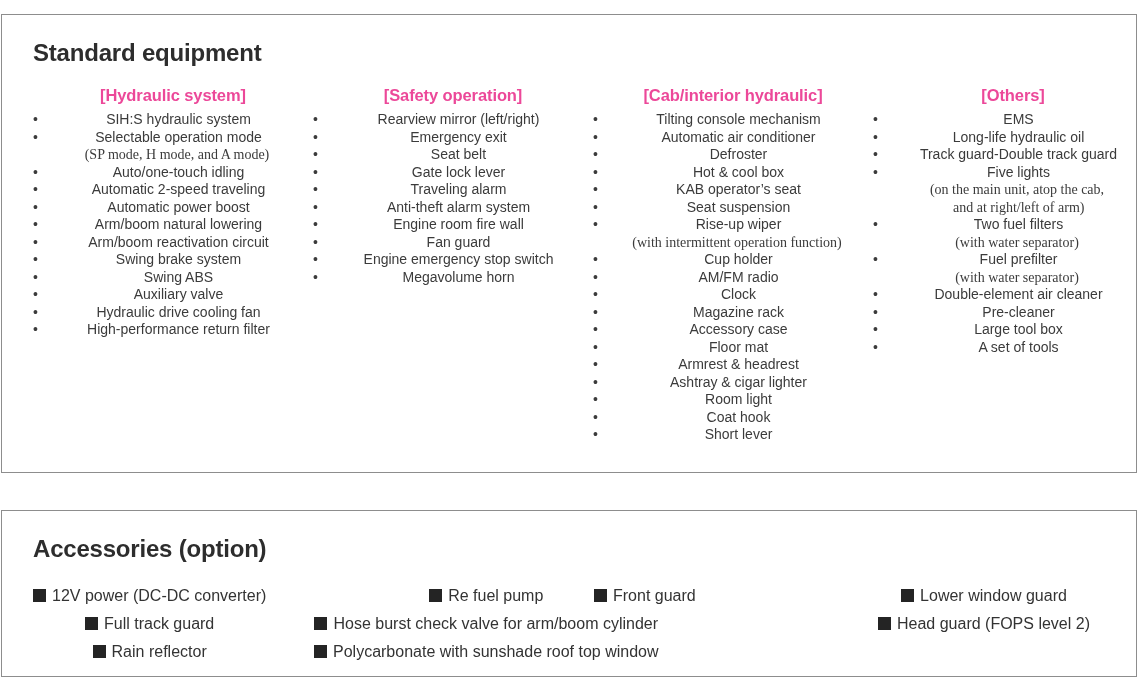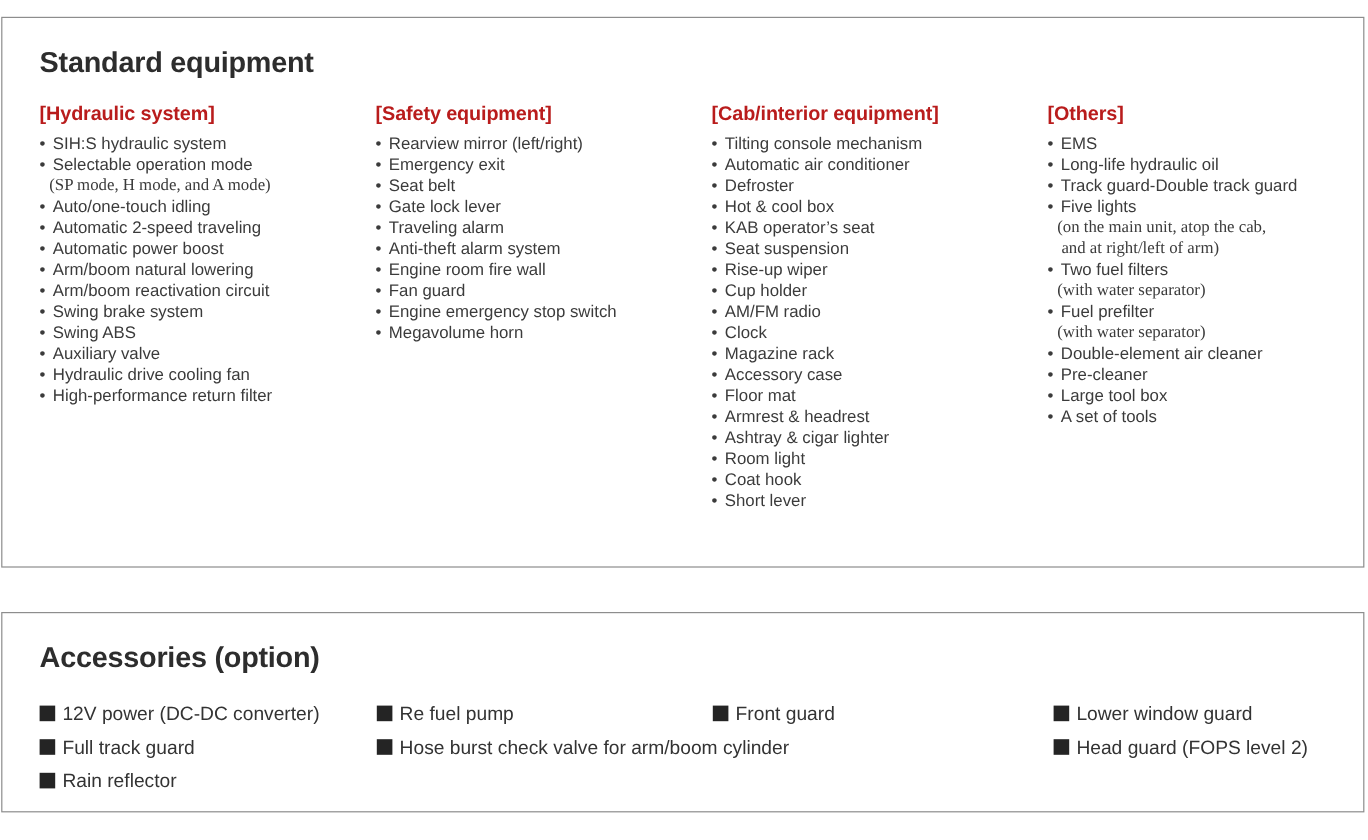--- a/index.html
+++ b/index.html
@@ -7,20 +7,21 @@
     padding: 0;
     background: #ffffff;
     font-family: "Liberation Sans", sans-serif;
   }
   .page {
     position: relative;
     width: 1140px;
     height: 700px;
     background: #ffffff;
     overflow: hidden;
+    text-align: center;
   }
   .box {
     position: absolute;
     left: 1px;
     width: 1136px;
     box-sizing: border-box;
     border: 1px solid #8d8d8d;
     background: #ffffff;
   }
   .box-standard { top: 14px; height: 459px; }
@@ -43,21 +44,21 @@
   .col:nth-child(1) { left: 31px; }
   .col:nth-child(2) { left: 311px; }
   .col:nth-child(3) { left: 591px; }
   .col:nth-child(4) { left: 871px; }
   .col-header {
     margin: 0 0 6px 0;
     font-size: 16.5px;
     line-height: 20px;
     font-weight: bold;
     letter-spacing: -0.1px;
-    color: #b91c1c;
+    color: #ec4899;
     white-space: pre;
   }
   .line {
     font-size: 14px;
     line-height: 17.5px;
     color: #3b3b3b;
     white-space: pre;
   }
   .line.first { position: relative; padding-left: 11px; }
   .line.first .bullet { position: absolute; left: 0; top: 0; color: #3b3b3b; }
@@ -104,44 +105,45 @@
             <div class="line first"><span class="bullet">•</span>Arm/boom natural lowering</div>
             <div class="line first"><span class="bullet">•</span>Arm/boom reactivation circuit</div>
             <div class="line first"><span class="bullet">•</span>Swing brake system</div>
             <div class="line first"><span class="bullet">•</span>Swing ABS</div>
             <div class="line first"><span class="bullet">•</span>Auxiliary valve</div>
             <div class="line first"><span class="bullet">•</span>Hydraulic drive cooling fan</div>
             <div class="line first"><span class="bullet">•</span>High-performance return filter</div>
           </div>
         </div>
         <div class="col">
-          <h2 class="col-header">[Safety equipment]</h2>
+          <h2 class="col-header">[Safety operation]</h2>
           <div class="items">
             <div class="line first"><span class="bullet">•</span>Rearview mirror (left/right)</div>
             <div class="line first"><span class="bullet">•</span>Emergency exit</div>
             <div class="line first"><span class="bullet">•</span>Seat belt</div>
             <div class="line first"><span class="bullet">•</span>Gate lock lever</div>
             <div class="line first"><span class="bullet">•</span>Traveling alarm</div>
             <div class="line first"><span class="bullet">•</span>Anti-theft alarm system</div>
             <div class="line first"><span class="bullet">•</span>Engine room fire wall</div>
             <div class="line first"><span class="bullet">•</span>Fan guard</div>
             <div class="line first"><span class="bullet">•</span>Engine emergency stop switch</div>
             <div class="line first"><span class="bullet">•</span>Megavolume horn</div>
           </div>
         </div>
         <div class="col">
-          <h2 class="col-header">[Cab/interior equipment]</h2>
+          <h2 class="col-header">[Cab/interior hydraulic]</h2>
           <div class="items">
             <div class="line first"><span class="bullet">•</span>Tilting console mechanism</div>
             <div class="line first"><span class="bullet">•</span>Automatic air conditioner</div>
             <div class="line first"><span class="bullet">•</span>Defroster</div>
             <div class="line first"><span class="bullet">•</span>Hot &amp; cool box</div>
             <div class="line first"><span class="bullet">•</span>KAB operator’s seat</div>
             <div class="line first"><span class="bullet">•</span>Seat suspension</div>
             <div class="line first"><span class="bullet">•</span>Rise-up wiper</div>
+            <div class="line cont">(with intermittent operation function)</div>
             <div class="line first"><span class="bullet">•</span>Cup holder</div>
             <div class="line first"><span class="bullet">•</span>AM/FM radio</div>
             <div class="line first"><span class="bullet">•</span>Clock</div>
             <div class="line first"><span class="bullet">•</span>Magazine rack</div>
             <div class="line first"><span class="bullet">•</span>Accessory case</div>
             <div class="line first"><span class="bullet">•</span>Floor mat</div>
             <div class="line first"><span class="bullet">•</span>Armrest &amp; headrest</div>
             <div class="line first"><span class="bullet">•</span>Ashtray &amp; cigar lighter</div>
             <div class="line first"><span class="bullet">•</span>Room light</div>
             <div class="line first"><span class="bullet">•</span>Coat hook</div>
@@ -174,20 +176,21 @@
     <h1 class="box-title">Accessories (option)</h1>
     <div class="acc-cols" id="acc-cols">
         <div class="acc-col">
           <div class="acc-item"><span class="sq"></span>12V power (DC-DC converter)</div>
           <div class="acc-item"><span class="sq"></span>Full track guard</div>
           <div class="acc-item"><span class="sq"></span>Rain reflector</div>
         </div>
         <div class="acc-col">
           <div class="acc-item"><span class="sq"></span>Re fuel pump</div>
           <div class="acc-item"><span class="sq"></span>Hose burst check valve for arm/boom cylinder</div>
+          <div class="acc-item"><span class="sq"></span>Polycarbonate with sunshade roof top window</div>
         </div>
         <div class="acc-col">
           <div class="acc-item"><span class="sq"></span>Front guard</div>
         </div>
         <div class="acc-col">
           <div class="acc-item"><span class="sq"></span>Lower window guard</div>
           <div class="acc-item"><span class="sq"></span>Head guard (FOPS level 2)</div>
         </div>
       </div>
   </section>

